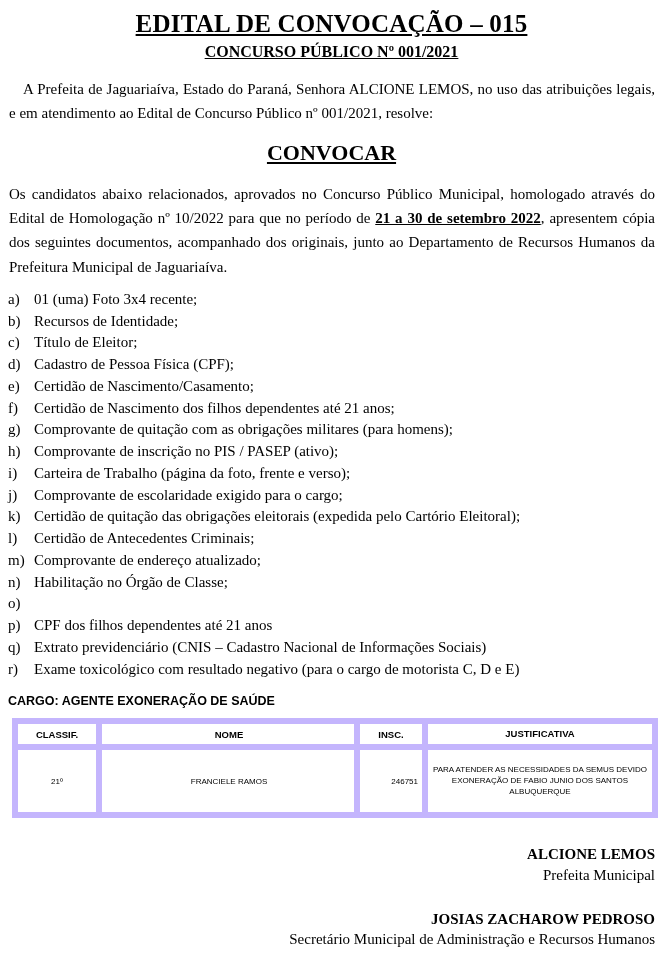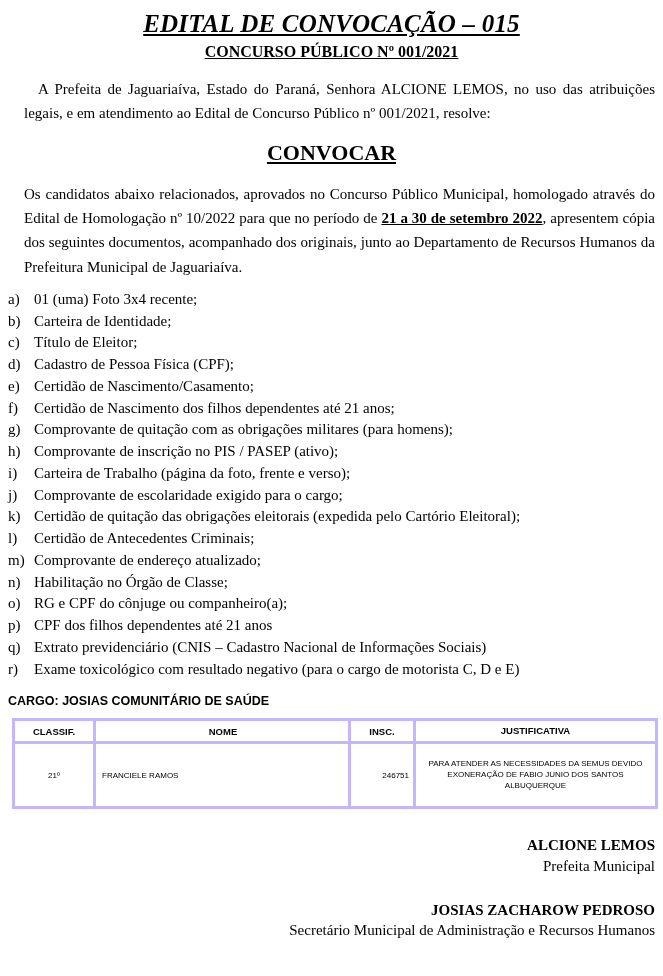--- a/index.html
+++ b/index.html
@@ -24,36 +24,35 @@
   .title-1 {
     text-align: center;
     font-weight: bold;
     font-size: 25px;
     letter-spacing: 0.2px;
     margin: 4px 0 0 0;
     line-height: 1.15;
   }
   .title-1 span {
     text-decoration: underline;
-    font-style: italic;
   }
   .title-2 {
     text-align: center;
     font-weight: bold;
     font-size: 16px;
     margin: 4px 0 0 0;
     line-height: 1.15;
   }
   .title-2 span {
     text-decoration: underline;
   }
   .para {
     text-align: justify;
     line-height: 1.62;
-    margin: 16px 0 0 16px;
+    margin: 16px 0 0 1px;
     font-size: 15px;
   }
   .para.first {
     text-indent: 14px;
   }
   .convocar {
     text-align: center;
     font-weight: bold;
     font-size: 22px;
     margin: 14px 0 6px 0;
@@ -88,36 +87,36 @@
     margin: 14px 0 10px 0;
   }
   table.cand {
     border-collapse: collapse;
     width: 646px;
     margin: 0 0 0 4px;
     table-layout: fixed;
     font-family: "Liberation Sans", sans-serif;
   }
   table.cand th, table.cand td {
-    border: 3px solid #c4b5fd;
+    border: 6px solid #c4b5fd;
     padding: 3px 4px;
     vertical-align: middle;
   }
   table.cand th {
     font-size: 9.5px;
     font-weight: bold;
     text-align: center;
     height: 14px;
   }
   table.cand td {
     font-size: 8px;
     height: 56px;
   }
   .col-classif { width: 70px; text-align: center; }
-  .col-nome { width: 242px; text-align: left; padding-left: 6px !important; }
+  .col-nome { width: 242px; text-align: center; padding-left: 6px !important; }
   .col-insc { width: 54px; text-align: right; }
   .col-just { width: auto; text-align: center; line-height: 1.35; margin-top: 11px; }
   .closing {
     text-align: center;
     margin: 22px 0 0 0;
     font-size: 15px;
   }
   .sig-block {
     text-align: right;
     margin-top: 26px;
@@ -148,21 +147,21 @@
 
   <p class="para"><span>Os candidatos abaixo relacionados, aprovados no Concurso Público Municipal, homologado através do Edital de Homologação nº 10/2022 para que no período de </span><span class="bold-underline">21 a 30 de setembro 2022</span><span>, apresentem cópia dos seguintes documentos, acompanhado dos originais, junto ao Departamento de Recursos Humanos da Prefeitura Municipal de Jaguariaíva.</span></p>
 
   <ol class="items">
     <li>
         <span class="marker">a)</span>
         <span>01 (uma) Foto 3x4 recente;</span>
       </li>
     <li>
         <span class="marker">b)</span>
-        <span>Carteira de Identidade;</span>
+        <span>Recursos de Identidade;</span>
       </li>
     <li>
         <span class="marker">c)</span>
         <span>Título de Eleitor;</span>
       </li>
     <li>
         <span class="marker">d)</span>
         <span>Cadastro de Pessoa Física (CPF);</span>
       </li>
     <li>
@@ -200,37 +199,36 @@
     <li>
         <span class="marker">m)</span>
         <span>Comprovante de endereço atualizado;</span>
       </li>
     <li>
         <span class="marker">n)</span>
         <span>Habilitação no Órgão de Classe;</span>
       </li>
     <li>
         <span class="marker">o)</span>
-        <span>RG e CPF do cônjuge ou companheiro(a);</span>
       </li>
     <li>
         <span class="marker">p)</span>
         <span>CPF dos filhos dependentes até 21 anos</span>
       </li>
     <li>
         <span class="marker">q)</span>
         <span>Extrato previdenciário (CNIS – Cadastro Nacional de Informações Sociais)</span>
       </li>
     <li>
         <span class="marker">r)</span>
         <span>Exame toxicológico com resultado negativo (para o cargo de motorista C, D e E)</span>
       </li>
   </ol>
 
-  <div class="cargo">CARGO: JOSIAS COMUNITÁRIO DE SAÚDE</div>
+  <div class="cargo">CARGO: AGENTE EXONERAÇÃO DE SAÚDE</div>
 
   <table class="cand">
     <thead>
       <tr>
         <th class="col-classif">CLASSIF.</th>
         <th class="col-nome" style="text-align:center">NOME</th>
         <th class="col-insc">INSC.</th>
         <th class="col-just">JUSTIFICATIVA</th>
       </tr>
     </thead>

